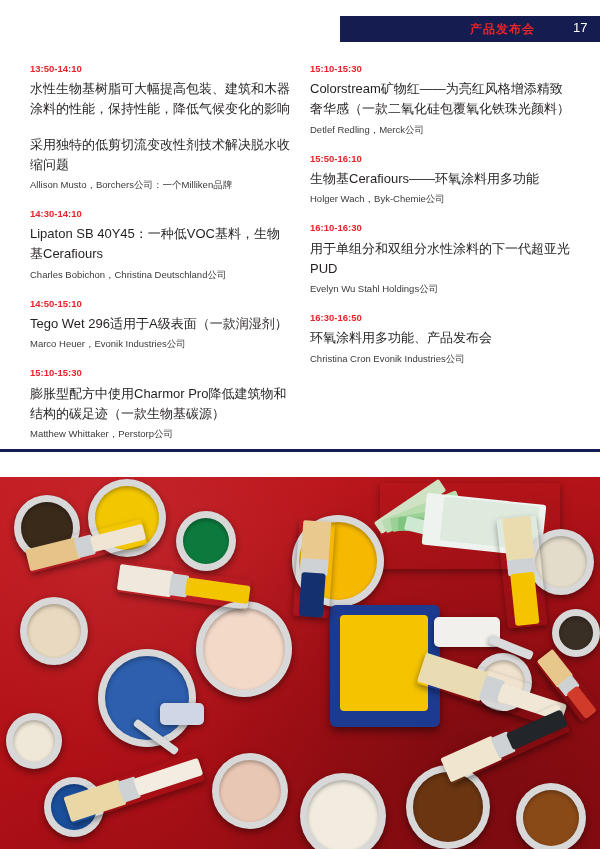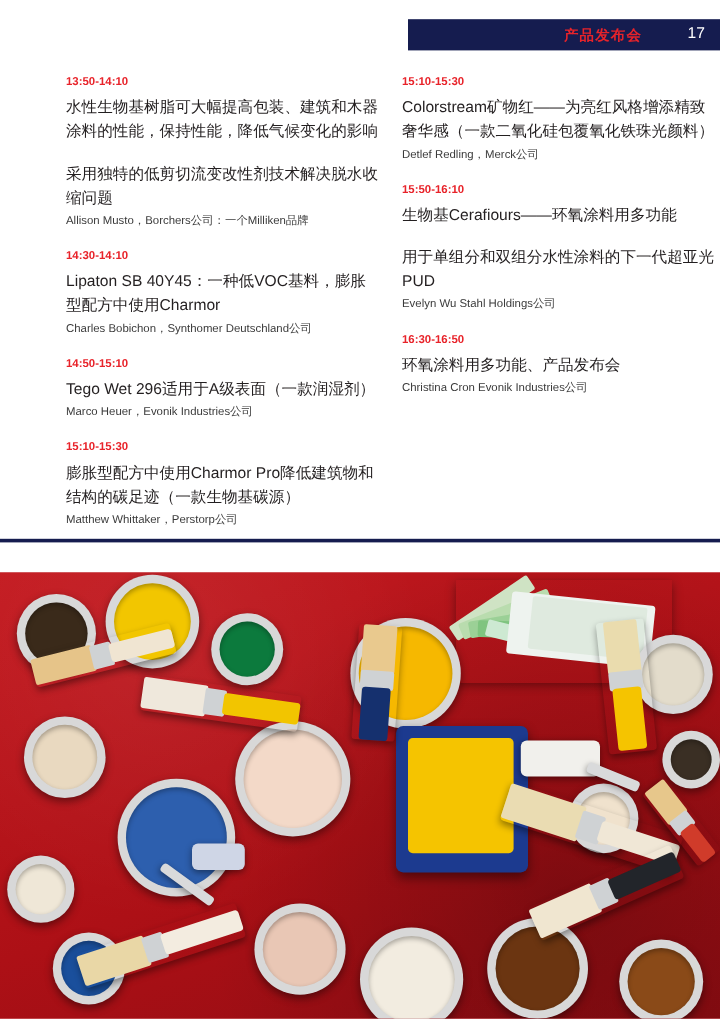--- a/index.html
+++ b/index.html
@@ -56,21 +56,20 @@
     position: absolute;
     top: 62px;
     left: 0;
     width: 600px;
     height: 390px;
   }
   .col {
     position: absolute;
     top: 0;
     width: 262px;
-    margin-left: 25px;
   }
   .col-left { left: 30px; }
   .col-right { left: 310px; }
 
   .session {
     margin-bottom: 15px;
   }
   .session-time {
     font-size: 9.5px;
     color: #e8232a;
@@ -190,22 +189,22 @@
       <div class="session-title">水性生物基树脂可大幅提高包装、建筑和木器涂料的性能，保持性能，降低气候变化的影响</div>
     </div>
 
     <div class="session">
       <div class="session-title">采用独特的低剪切流变改性剂技术解决脱水收缩问题</div>
       <div class="session-speaker">Allison Musto，Borchers公司：一个Milliken品牌</div>
     </div>
 
     <div class="session">
       <div class="session-time">14:30-14:10</div>
-      <div class="session-title">Lipaton SB 40Y45：一种低VOC基料，膨胀型配方中使用Charmor</div>
-      <div class="session-speaker">Charles Bobichon，Synthomer Deutschland公司</div>
+      <div class="session-title">Lipaton SB 40Y45：一种低VOC基料，生物基Cerafiours</div>
+      <div class="session-speaker">Charles Bobichon，Christina Deutschland公司</div>
     </div>
 
     <div class="session">
       <div class="session-time">14:50-15:10</div>
       <div class="session-title">Tego Wet 296适用于A级表面（一款润湿剂）</div>
       <div class="session-speaker">Marco Heuer，Evonik Industries公司</div>
     </div>
 
     <div class="session">
       <div class="session-time">15:10-15:30</div>
@@ -219,23 +218,25 @@
 
     <div class="session">
       <div class="session-time">15:10-15:30</div>
       <div class="session-title">Colorstream矿物红——为亮红风格增添精致奢华感（一款二氧化硅包覆氧化铁珠光颜料）</div>
       <div class="session-speaker">Detlef Redling，Merck公司</div>
     </div>
 
     <div class="session">
       <div class="session-time">15:50-16:10</div>
       <div class="session-title">生物基Cerafiours——环氧涂料用多功能</div>
-    </div>
-
-    <div class="session">
+      <div class="session-speaker">Holger Wach，Byk-Chemie公司</div>
+    </div>
+
+    <div class="session">
+      <div class="session-time">16:10-16:30</div>
       <div class="session-title">用于单组分和双组分水性涂料的下一代超亚光PUD</div>
       <div class="session-speaker">Evelyn Wu Stahl Holdings公司</div>
     </div>
 
     <div class="session">
       <div class="session-time">16:30-16:50</div>
       <div class="session-title">环氧涂料用多功能、产品发布会</div>
       <div class="session-speaker">Christina Cron Evonik Industries公司</div>
     </div>
 

